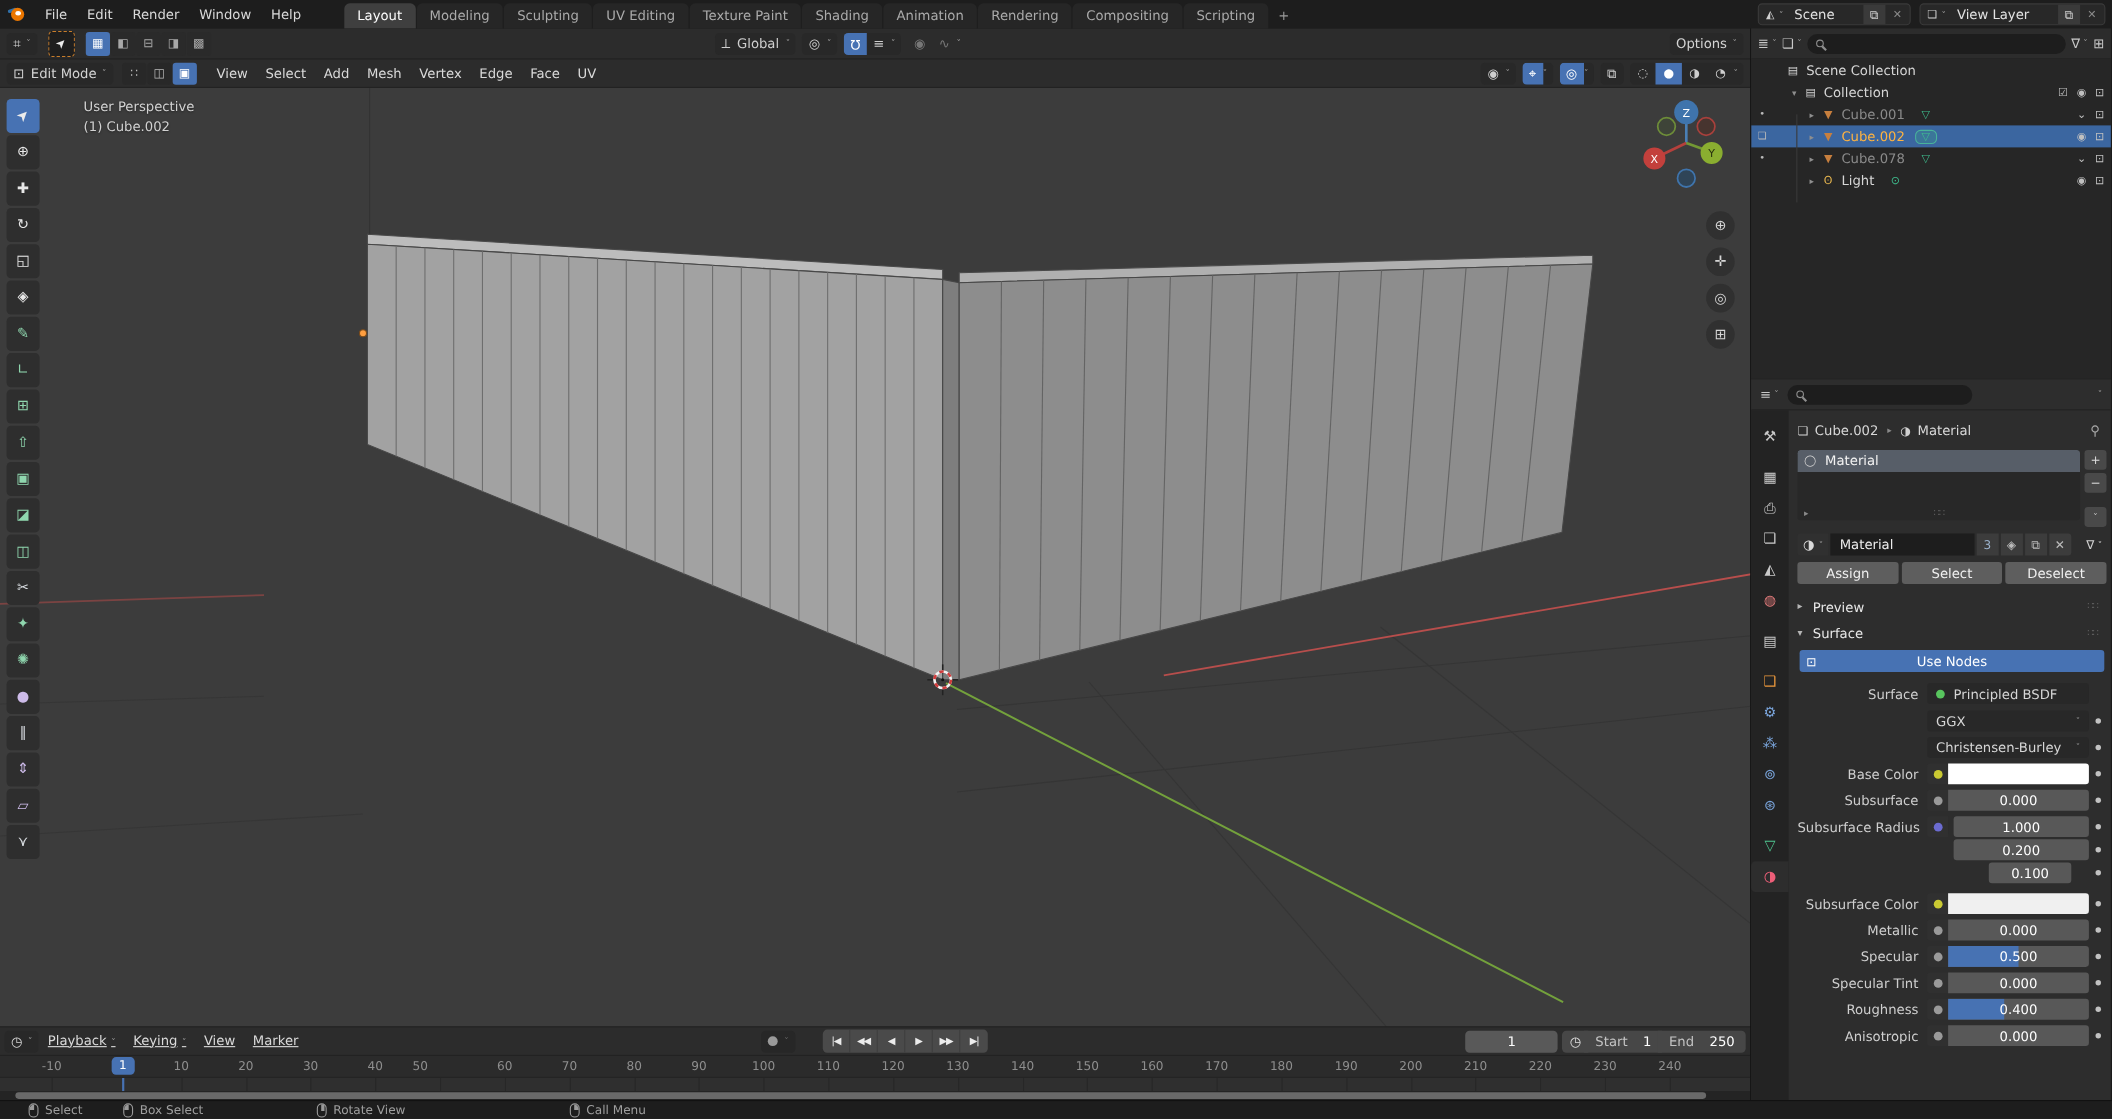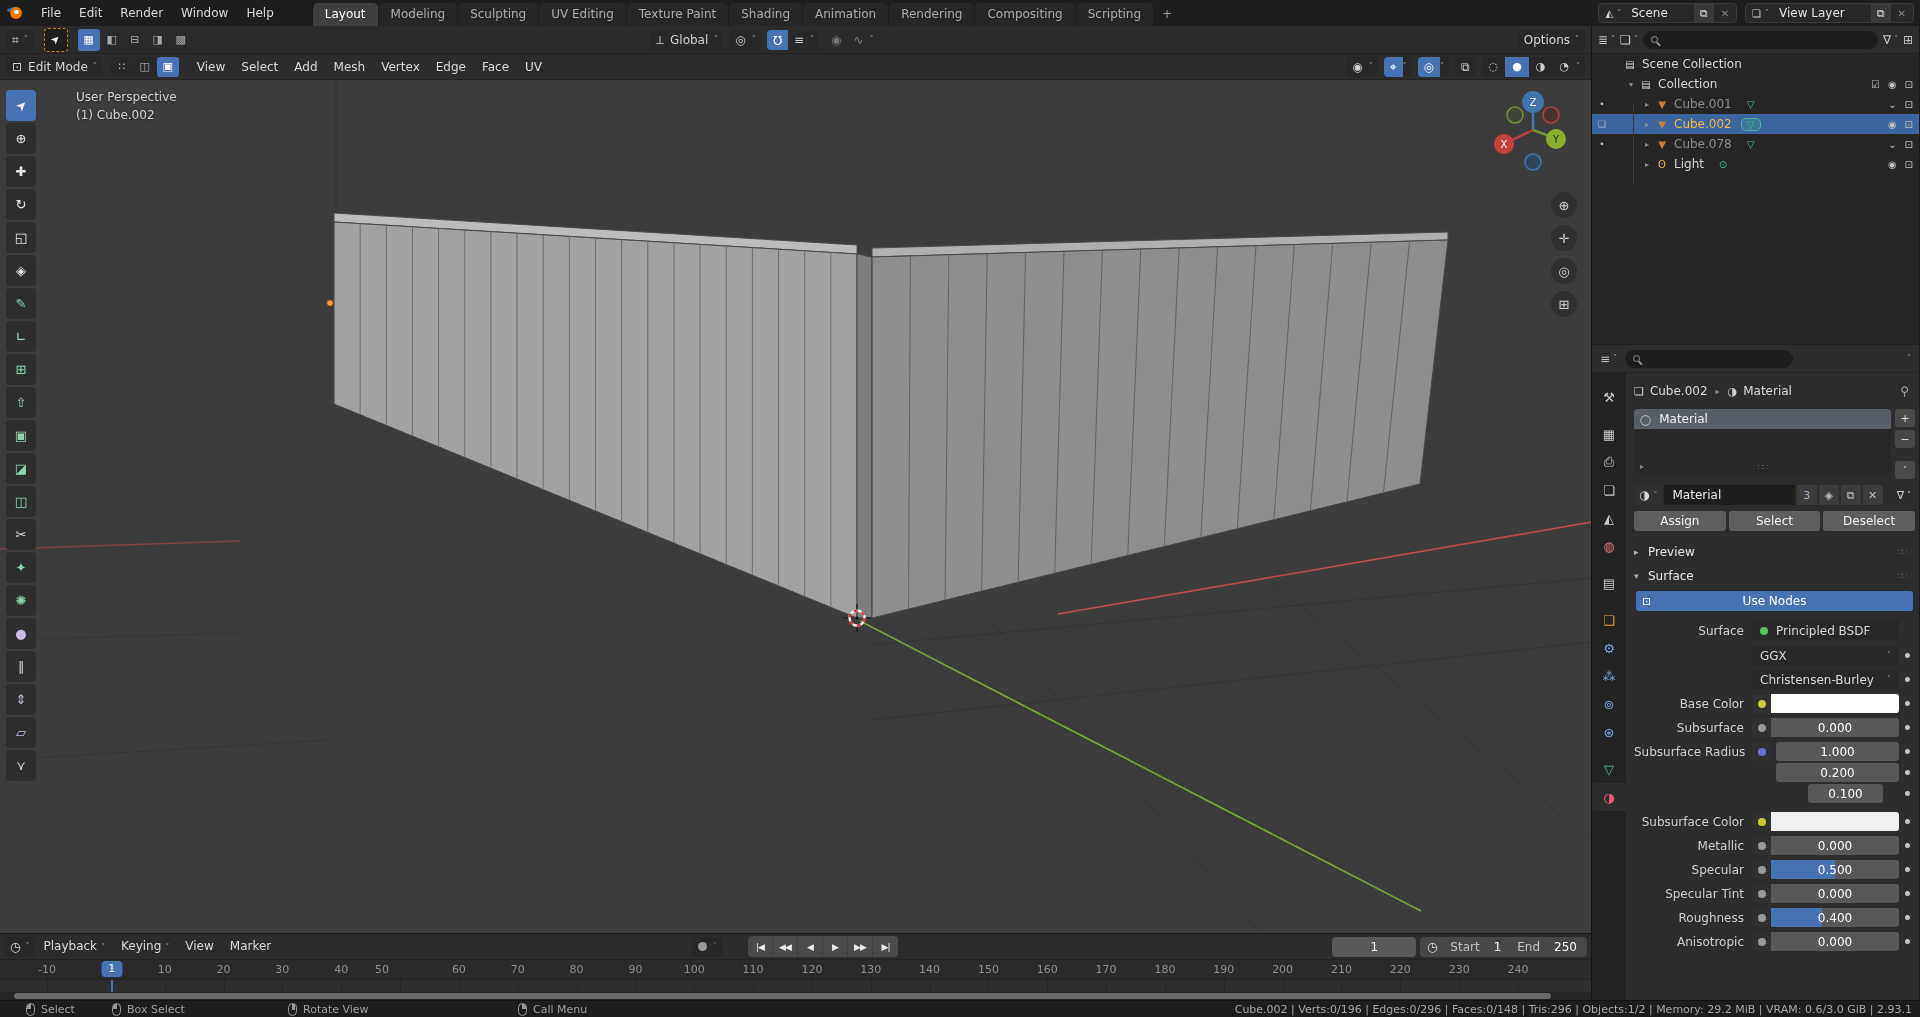--- a/index.html
+++ b/index.html
@@ -62,21 +62,21 @@
   .tool-btn.active{background:#4772b3;}
   .tool-btn .rot{display:inline-block;transform:rotate(-45deg);}
   .gizmo{position:absolute;top:8px;right:12px;}
   .nav-btns{position:absolute;right:14px;top:112px;display:flex;flex-direction:column;gap:7px;}
   .nav-btn{width:26px;height:26px;border-radius:50%;background:rgba(46,46,46,.85);display:flex;align-items:center;justify-content:center;color:#d5d5d5;font-size:13px;}
 
   
   .timeline{height:67px;flex:none;display:flex;flex-direction:column;background:#2b2b2b;border-top:1px solid #1a1a1a;}
   .tl-header{height:26px;background:#2c2c2c;border-bottom:1px solid #222;display:flex;align-items:center;position:relative;}
   .tl-menus{display:flex;}
-  .tl-menus .menu-item{line-height:36px;padding:0 8px;}
+  .tl-menus .menu-item{line-height:36px;padding:0 8px;text-decoration:underline;}
   .tl-menus .menu-item .chev{font-size:8px;color:#9a9a9a;margin-left:4px;}
   .rec-chip{position:absolute;left:692px;display:flex;align-items:center;height:20px;background:#272727;border-radius:4px;padding:0 6px;}
   .rec-chip .rdot{width:9px;height:9px;border-radius:50%;background:#9a9a9a;}
   .rec-chip .chev{font-size:8px;color:#666;margin-left:6px;}
   .playback{position:absolute;left:748px;display:flex;height:21px;background:#4a4a4a;border-radius:4px;overflow:hidden;}
   .pb-btn{width:25px;display:flex;align-items:center;justify-content:center;color:#ececec;font-size:9px;border-right:1px solid #3f3f3f;letter-spacing:-1px;}
   .pb-btn:last-child{border-right:none;}
   .tl-fields{position:absolute;right:4px;display:flex;align-items:center;gap:4px;}
   .frame-field{width:84px;height:20px;background:#595959;border-radius:4px;display:flex;align-items:center;justify-content:center;color:#fff;}
   .sw-btn{width:24px;height:20px;background:#474747;border-radius:4px 0 0 4px;display:flex;align-items:center;justify-content:center;color:#ddd;}
@@ -1012,21 +1012,20 @@
                   </span>
                 </div>
               </div>
           </div>
         </div>
       </div>
     </div>
   </div>
 
   <div class="statusbar" id="statusbar">
-    <span class="stats">Cube.002 | Verts:0/196 | Edges:0/296 | Faces:0/148 | Tris:296 | Objects:1/2 | Memory: 29.2 MiB | VRAM: 0.6/3.0 GiB | 2.93.1</span>
   <span class="hint" style="left: 26px;">
         <span class="mouse lmb"></span>
         <span>Select</span>
       </span>
       <span class="hint" style="left: 112px;">
         <span class="mouse lmb"></span>
         <span>Box Select</span>
       </span>
       <span class="hint" style="left: 288px;">
         <span class="mouse mmb"></span>

